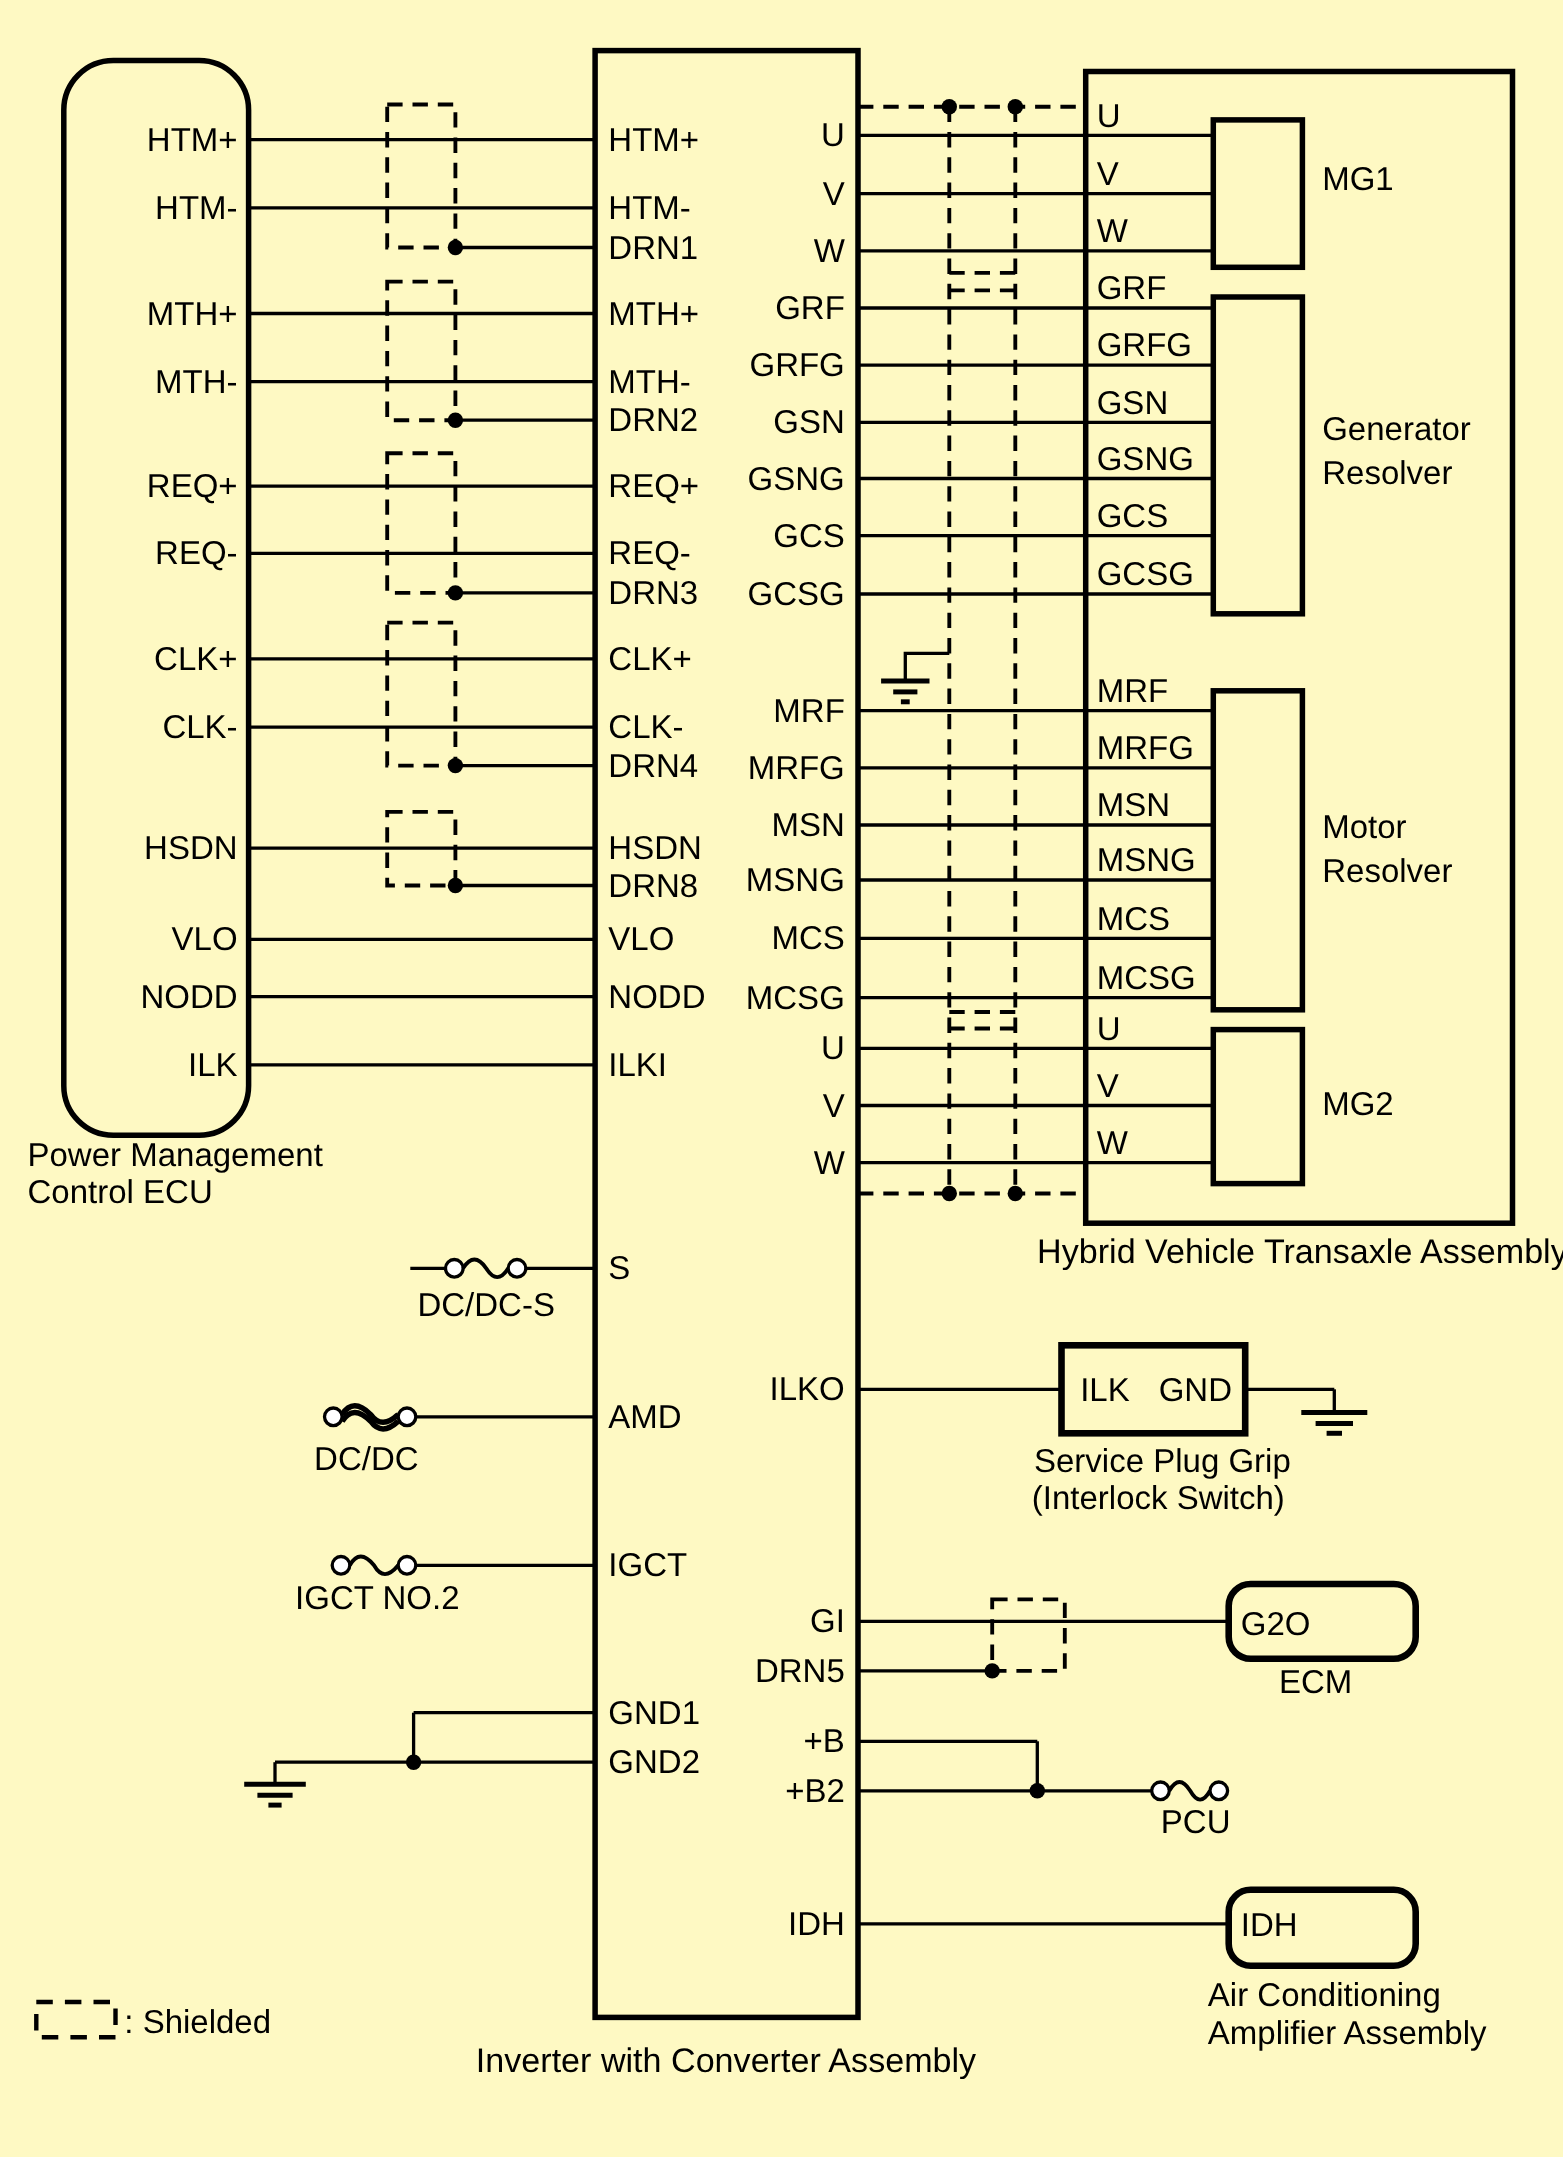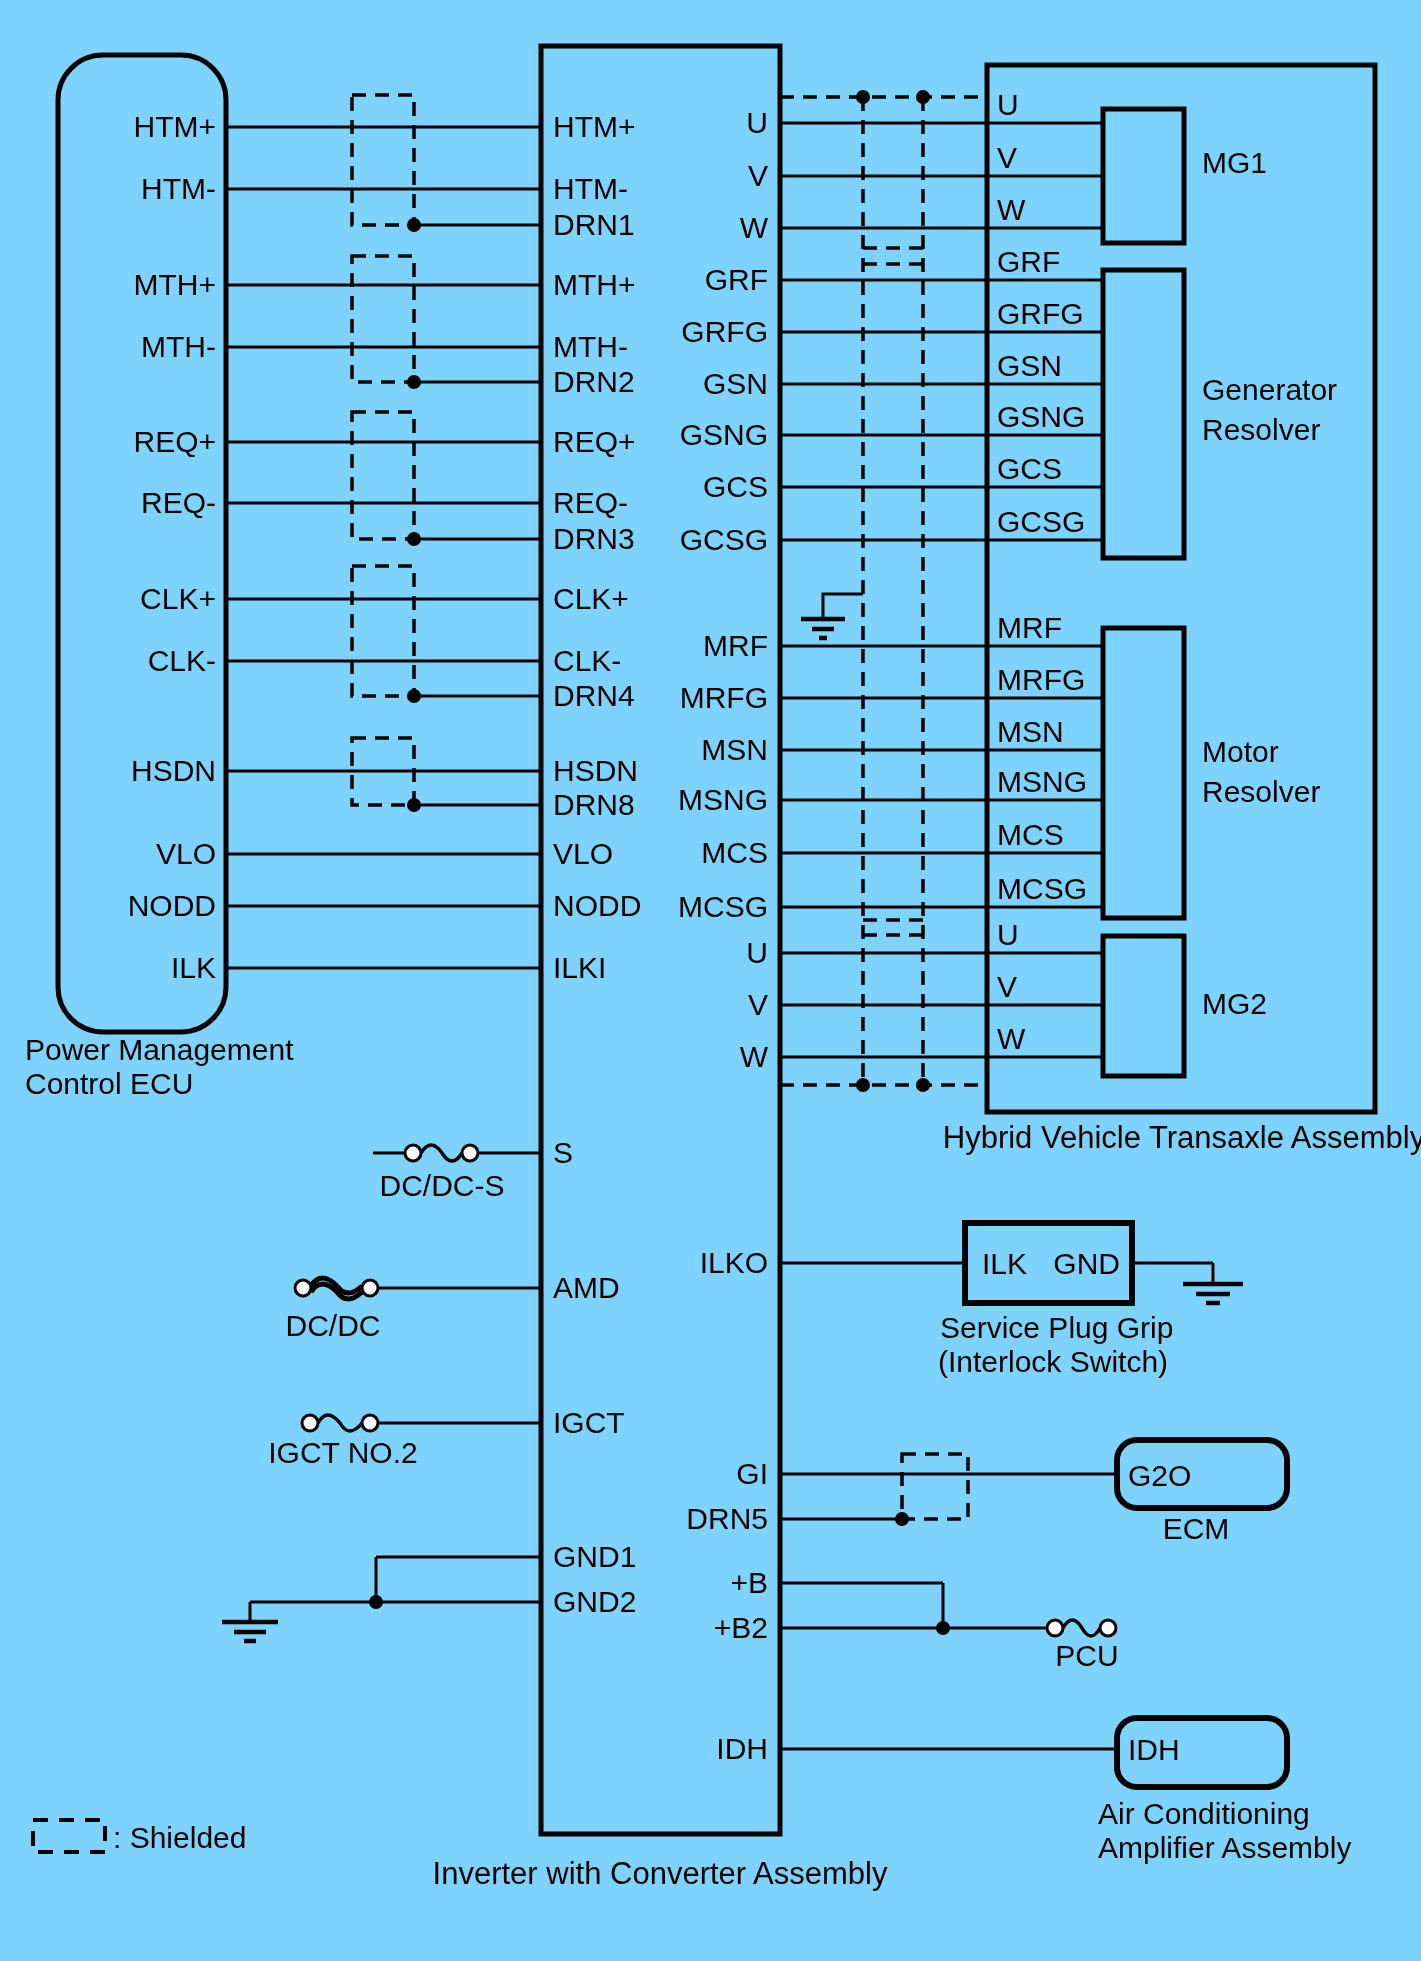--- a/index.html
+++ b/index.html
@@ -1,16 +1,16 @@
 <!DOCTYPE html>
 <html><head>
 <meta charset="utf-8">
 <style>
   html,body{margin:0;padding:0;background:#fff;}
-  #page{position:relative;width:1421px;height:1961px;background:#7dd3fc;font-family:"Liberation Sans",sans-serif;}
+  #page{position:relative;width:1421px;height:1961px;background:#fef9c3;font-family:"Liberation Sans",sans-serif;}
   svg{position:absolute;left:0;top:0;}
   svg text{fill:#000;font-family:"Liberation Sans",sans-serif;}
   .wire{stroke:#000;stroke-width:3;fill:none;}
   .boxline{stroke:#000;stroke-width:5;fill:none;}
   .boxline-thick{stroke:#000;stroke-width:6;fill:none;}
   .shield{stroke:#000;stroke-width:3.5;fill:none;stroke-dasharray:14 9;}
   .legendbox{stroke:#000;stroke-width:4;fill:none;stroke-dasharray:15 11;}
   .dot{fill:#000;stroke:none;}
   .gndbar{stroke:#000;stroke-width:4.5;fill:none;}
   .term{stroke:#000;stroke-width:3;fill:#fff;}

